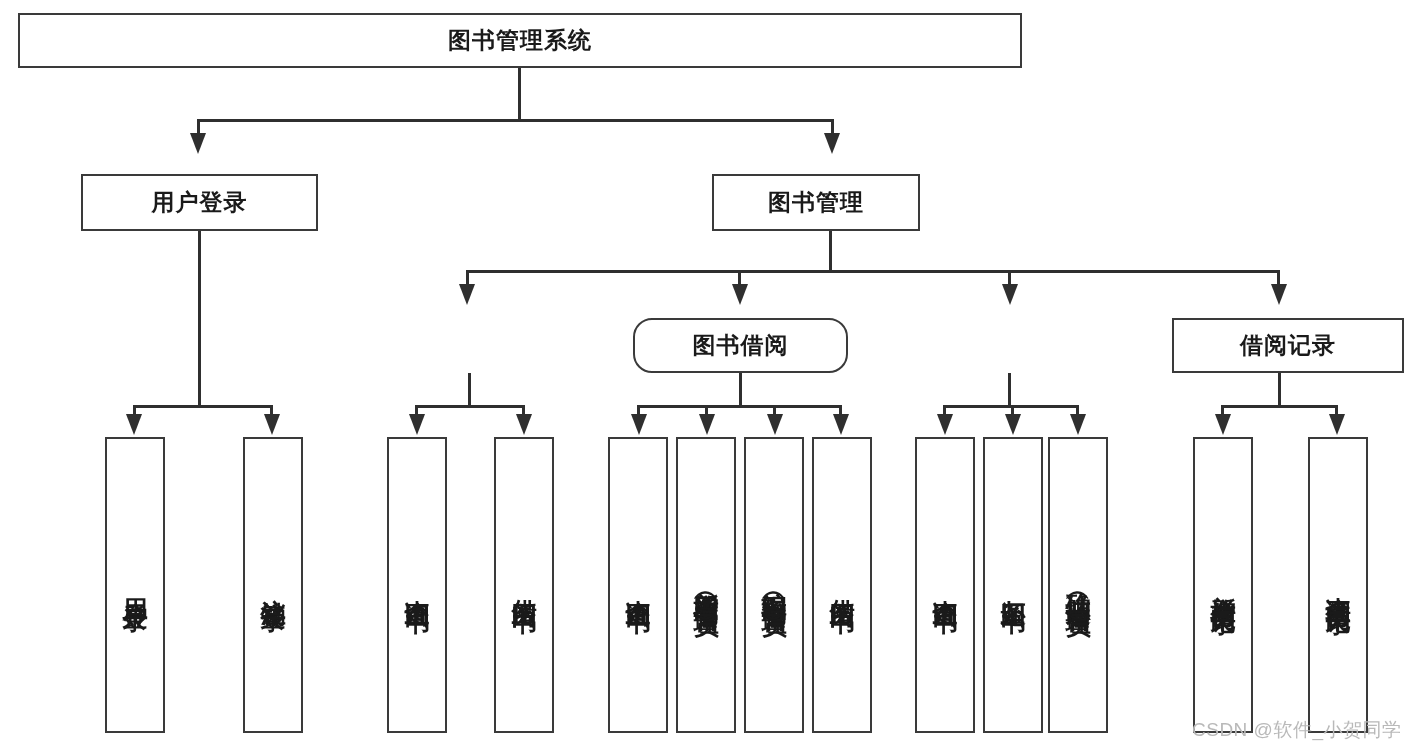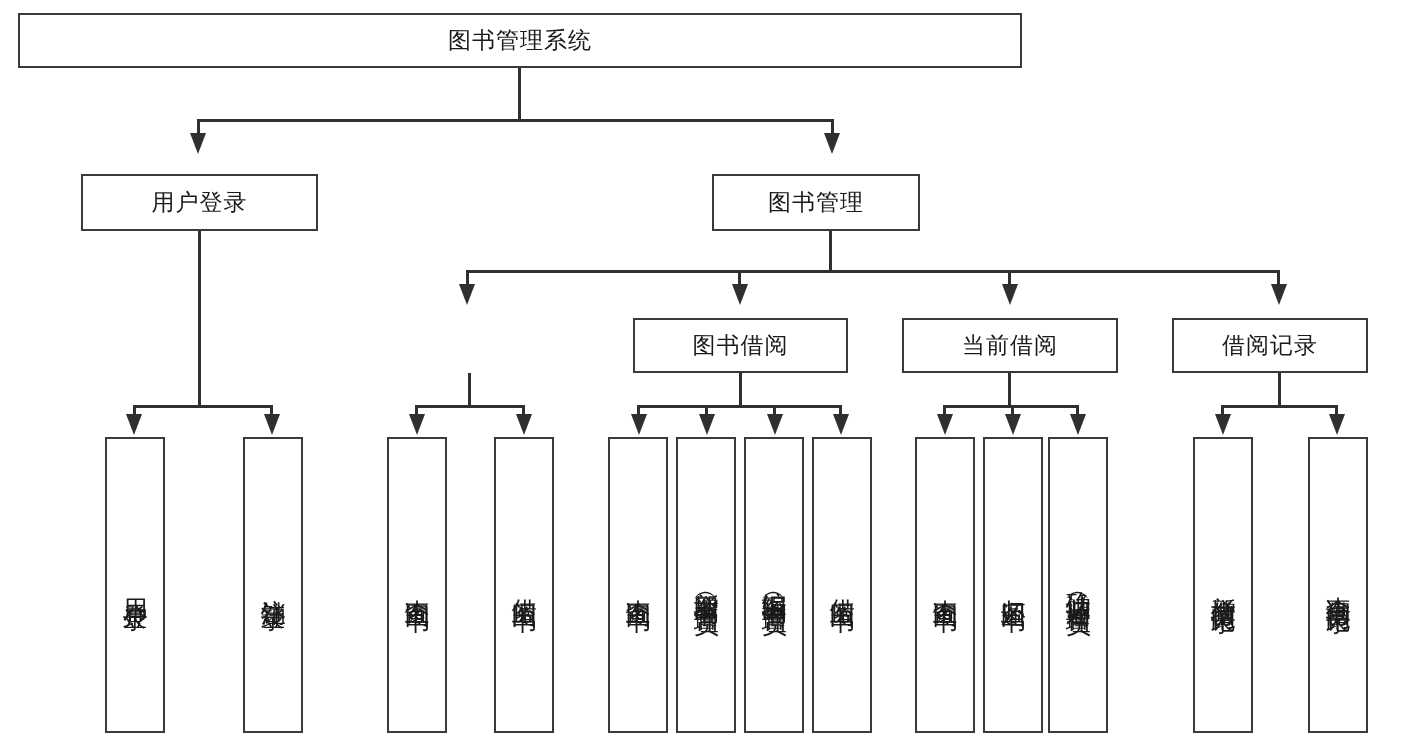--- a/index.html
+++ b/index.html
@@ -19,20 +19,21 @@
   }
   .node {
     position: absolute;
     box-sizing: border-box;
     border: 2px solid #3a3a3a;
     background: #ffffff;
     display: flex;
     align-items: center;
     justify-content: center;
     color: #1a1a1a;
+    font-weight: bold;
   }
   .node.horiz {
     font-size: 23px;
     letter-spacing: 1px;
   }
   .node.vert {
     writing-mode: vertical-rl;
     text-orientation: upright;
     font-size: 25px;
     line-height: 1.18;
@@ -109,27 +110,24 @@
 
   <div class="edge v" style="left:738px; top:270px; width:3px; height:20px;"></div>
   <div class="arrow" style="left:732px; top:284px;"></div>
 
   <div class="edge v" style="left:1008px; top:270px; width:3px; height:20px;"></div>
   <div class="arrow" style="left:1002px; top:284px;"></div>
 
   <div class="edge v" style="left:1277px; top:270px; width:3px; height:20px;"></div>
   <div class="arrow" style="left:1271px; top:284px;"></div>
 
-  <div class="node horiz" style="left:633px; top:318px; width:215px; height:55px;">
+  <div class="node horiz" style="left:633px; top:318px; width:215px; height:55px;border-radius:19px;">
     <span>图书借阅</span>
   </div>
-  <div class="node horiz" style="left:902px; top:318px; width:216px; height:55px;">
-    <span>当前借阅</span>
-  </div>
-  <div class="node horiz" style="left:1172px; top:318px; width:196px; height:55px;">
+  <div class="node horiz" style="left:1172px; top:318px; width:232px; height:55px;">
     <span>借阅记录</span>
   </div>
 
   <div class="edge v" style="left:468px; top:373px; width:3px; height:34px;"></div>
   <div class="edge h" style="left:415px; top:405px; width:110px; height:3px;"></div>
   <div class="edge v" style="left:415px; top:405px; width:3px; height:14px;"></div>
   <div class="arrow" style="left:409px; top:414px;"></div>
   <div class="edge v" style="left:522px; top:405px; width:3px; height:14px;"></div>
   <div class="arrow" style="left:516px; top:414px;"></div>
 
@@ -197,14 +195,15 @@
     <span>确认归还（管理员）</span>
   </div>
 
   <div class="node vert" style="left:1193px; top:437px; width:60px; height:296px;">
     <span>新增借阅记录</span>
   </div>
   <div class="node vert" style="left:1308px; top:437px; width:60px; height:296px;">
     <span>查询借阅记录</span>
   </div>
 
+  <div class="watermark" style="left:1192px; top:717px;">CSDN @软件_小贺同学</div>
 
 </div>
 
 </body></html>

